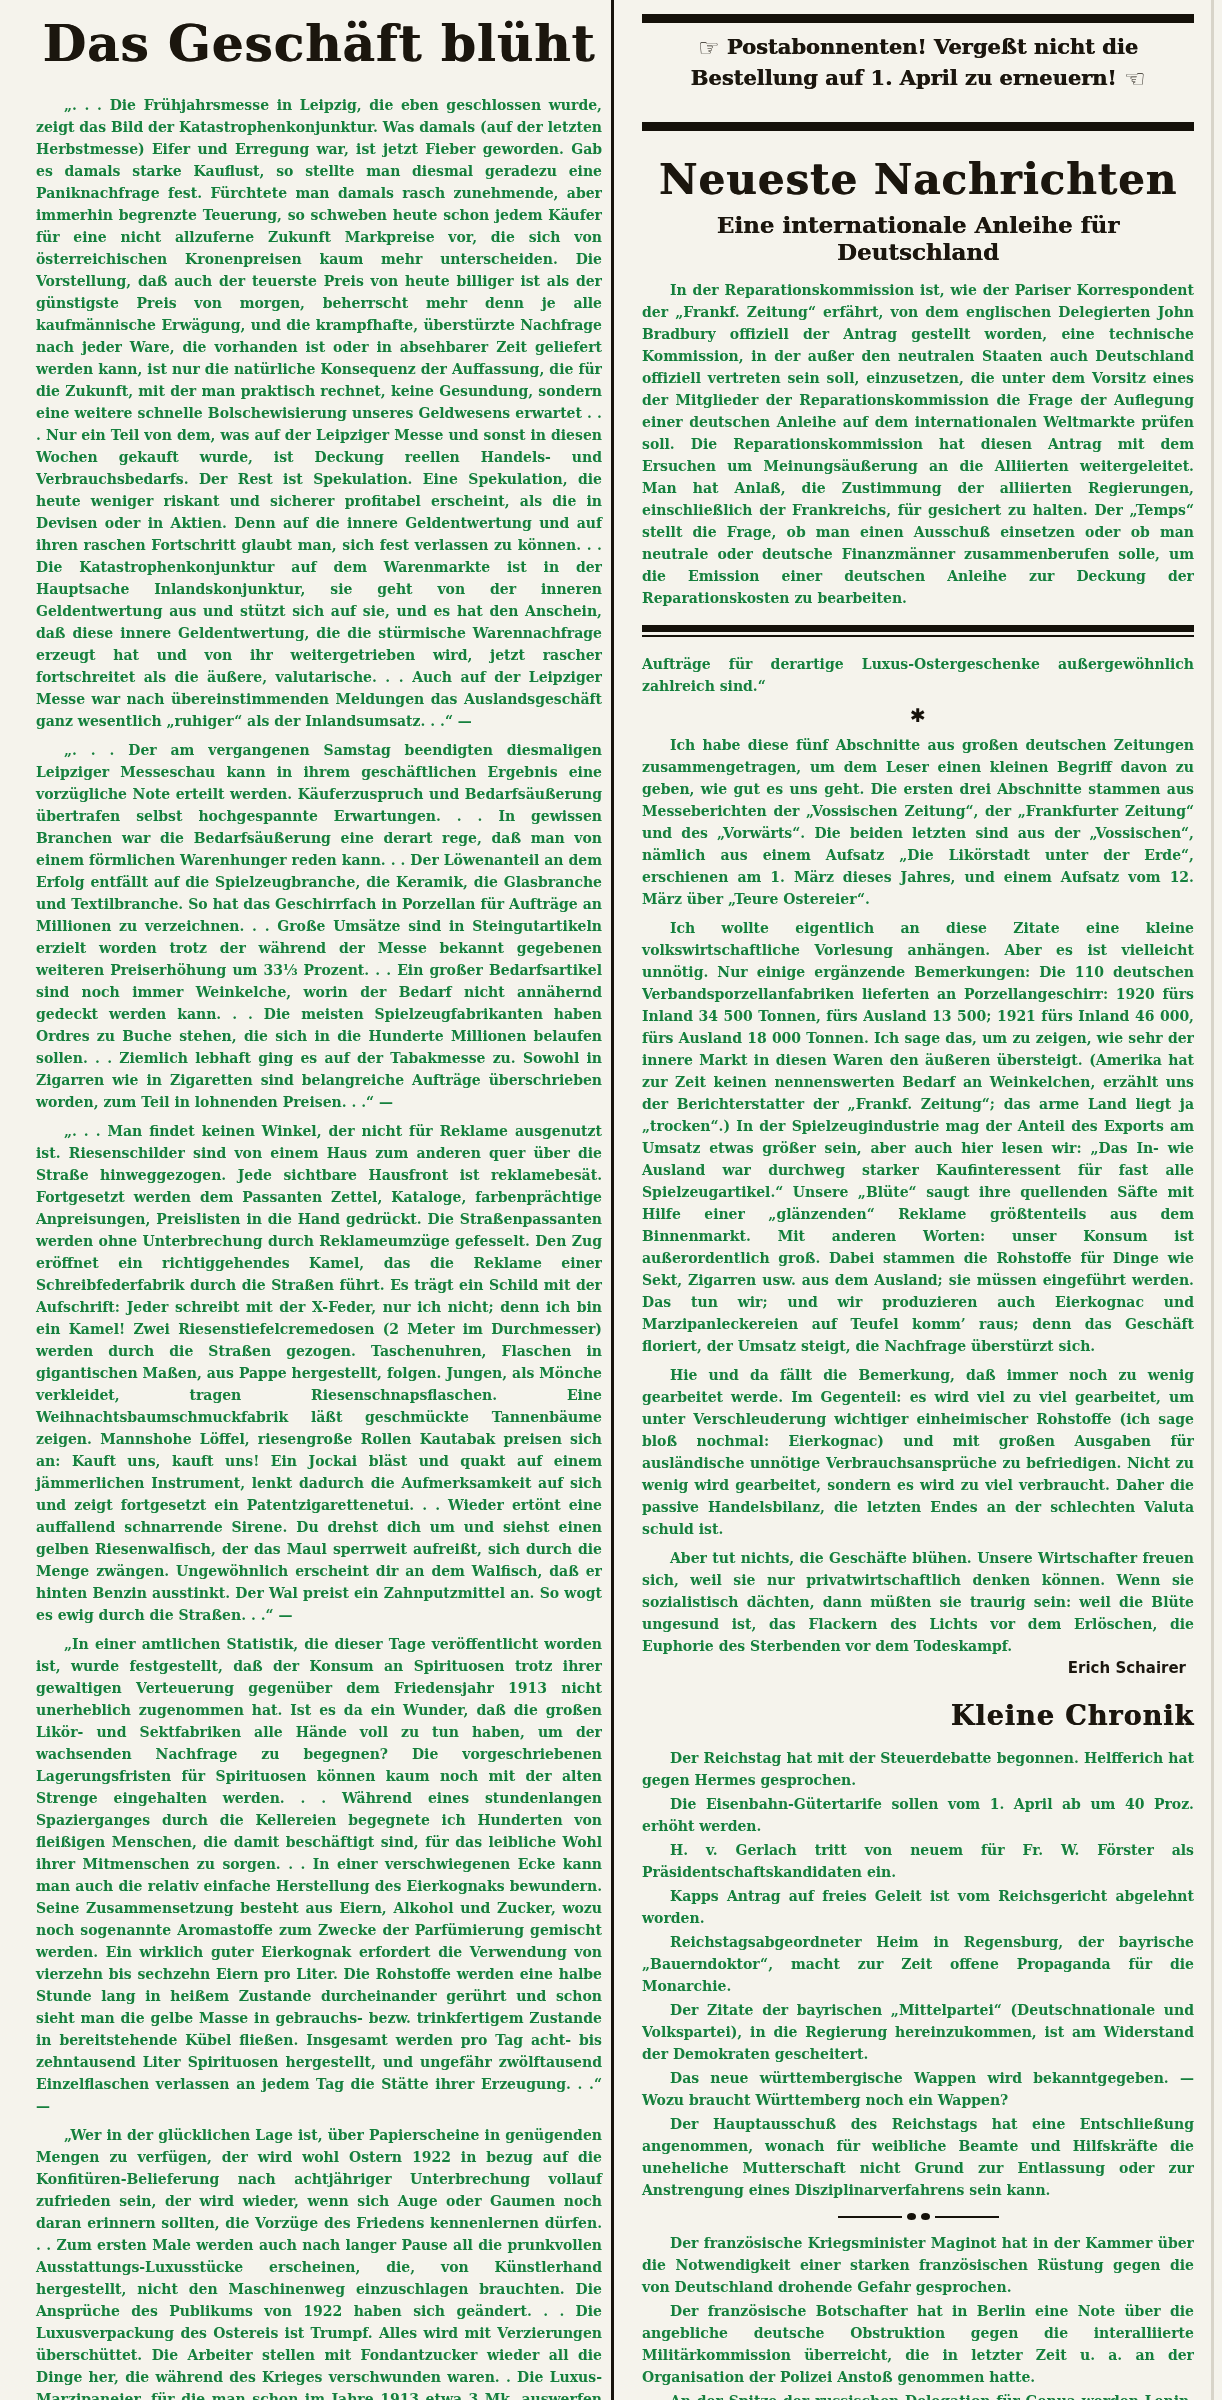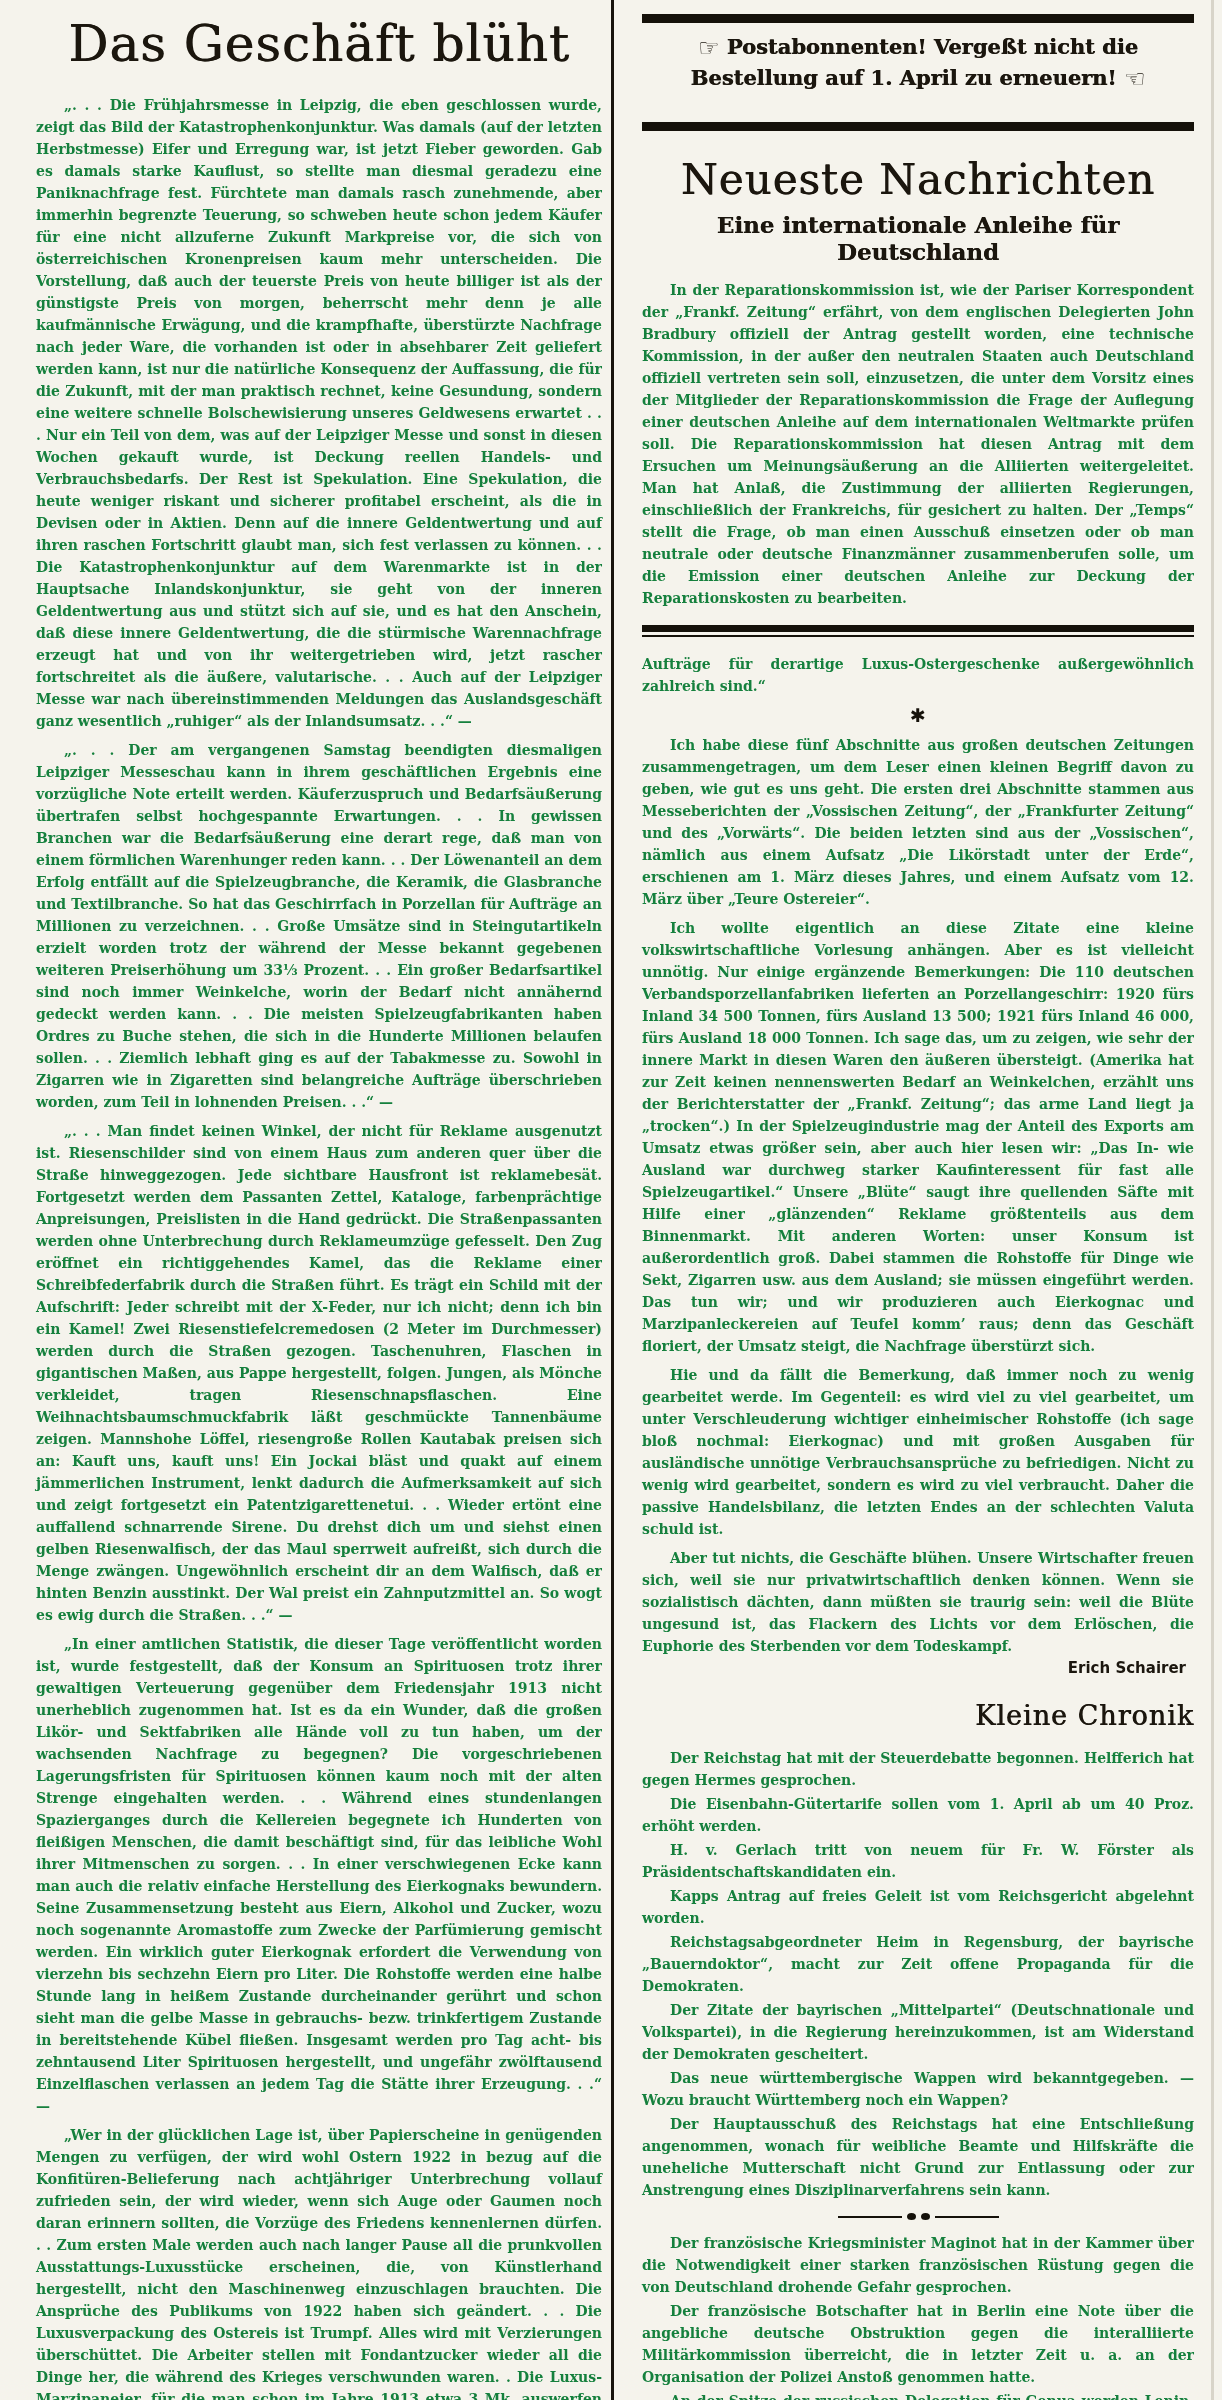--- a/index.html
+++ b/index.html
@@ -8,21 +8,21 @@
     background:#f5f3ec;
     font-family:"DejaVu Serif","Liberation Serif",serif;
     color:#1b160e;
   }
   .page-edge-right{position:absolute;right:8px;top:0;width:3px;height:100%;background:#d8d4c9;}
   .vrule{position:absolute;left:611px;top:0;width:3px;height:2400px;background:#17130c;}
   .col{position:absolute;top:0;}
   .col-left{left:36px;width:566px;}
   .col-right{left:642px;width:552px;}
 
-  .blackletter{font-weight:normal;text-shadow:0.7px 0 0 currentColor;}
+  .blackletter{font-weight:bold;text-shadow:0.7px 0 0 currentColor;}
   h1.main-head{
     font-size:50px;line-height:56px;text-align:center;margin:16px 0 22px 0;
     letter-spacing:1px;
   }
   h1.news-head{
     font-size:42px;line-height:46px;text-align:center;margin:26px 0 8px 0;
     letter-spacing:1px;
   }
   h2.sub-head{
     font-size:23px;line-height:27px;text-align:center;margin:0 0 14px 0;font-weight:bold;
@@ -110,21 +110,21 @@
   </div>
   <div class="author-line">Erich Schairer</div>
 
   <h2 class="chronik-head blackletter">Kleine Chronik</h2>
 
   <div class="body-text chronik">
     <p>Der Reichstag hat mit der Steuerdebatte begonnen. Helfferich hat gegen Hermes gesprochen.</p>
     <p>Die Eisenbahn-Gütertarife sollen vom 1. April ab um 40 Proz. erhöht werden.</p>
     <p>H. v. Gerlach tritt von neuem für Fr. W. Förster als Präsidentschaftskandidaten ein.</p>
     <p>Kapps Antrag auf freies Geleit ist vom Reichsgericht abgelehnt worden.</p>
-    <p>Reichstagsabgeordneter Heim in Regensburg, der bayrische „Bauerndoktor“, macht zur Zeit offene Propaganda für die Demokraten.</p>
+    <p>Reichstagsabgeordneter Heim in Regensburg, der bayrische „Bauerndoktor“, macht zur Zeit offene Propaganda für die Monarchie.</p>
     <p>Der Zitate der bayrischen „Mittelpartei“ (Deutschnationale und Volkspartei), in die Regierung hereinzukommen, ist am Widerstand der Demokraten gescheitert.</p>
     <p>Das neue württembergische Wappen wird bekanntgegeben. — Wozu braucht Württemberg noch ein Wappen?</p>
     <p>Der Hauptausschuß des Reichstags hat eine Entschließung angenommen, wonach für weibliche Beamte und Hilfskräfte die uneheliche Mutterschaft nicht Grund zur Entlassung oder zur Anstrengung eines Disziplinarverfahrens sein kann.</p>
   </div>
 
   <div class="ornament">
     <div class="line"></div>
     <div class="dot"></div>
     <div class="dot"></div>
     <div class="line"></div>

